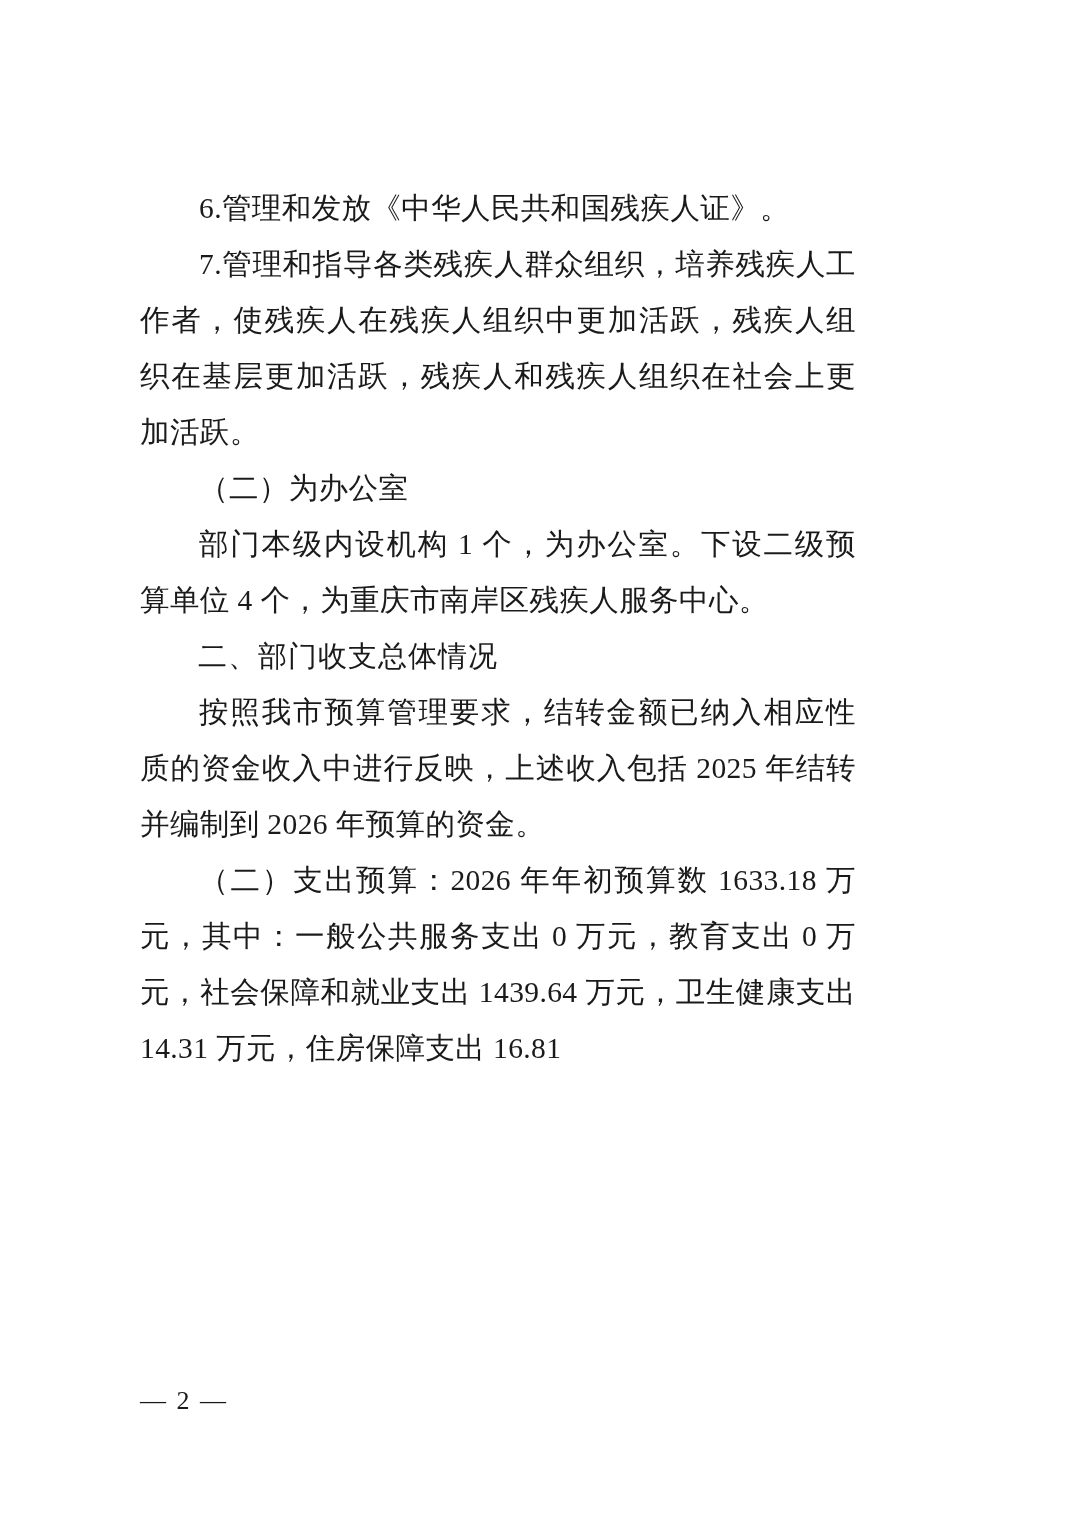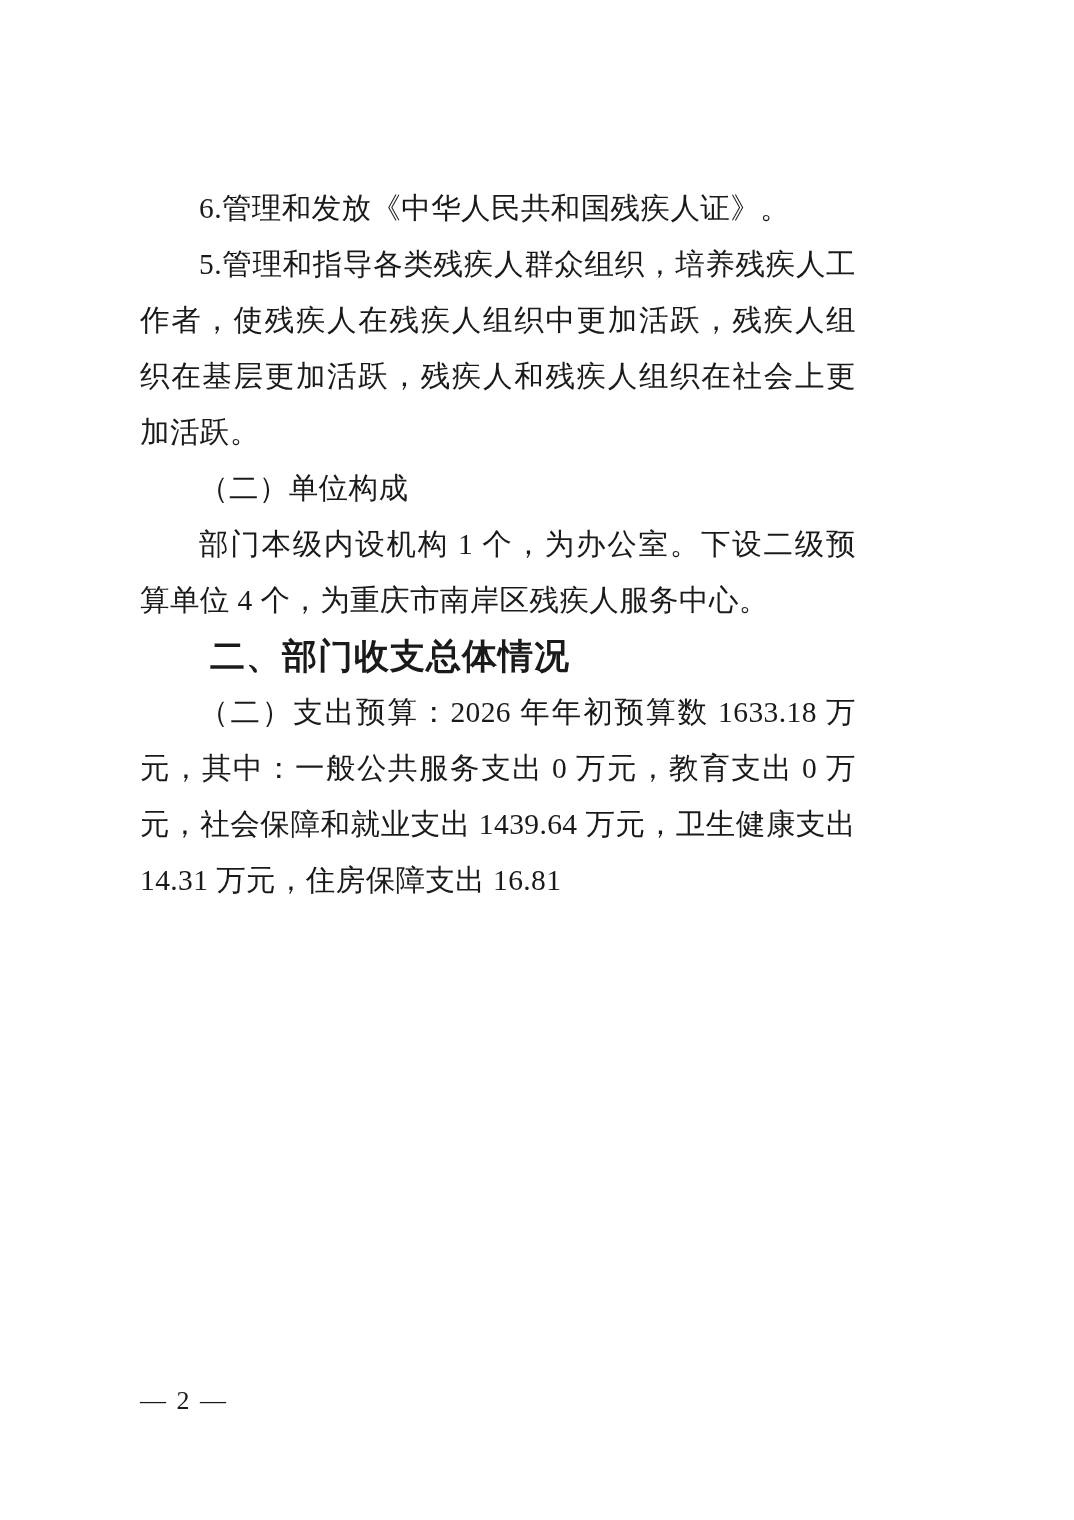--- a/index.html
+++ b/index.html
@@ -30,41 +30,42 @@
     text-align: justify;
     text-justify: inter-ideograph;
   }
   .para {
     margin: 0;
     text-indent: 2em;
   }
   .heading {
     margin: 0;
     text-indent: 2em;
-    font-weight: bold;
+    font-weight: normal;
     font-family: "DejaVu Sans", "Liberation Sans", sans-serif;
-    font-size: 35px;
+    font-size: 29px;
     letter-spacing: 1px;
   }
   .footer {
     position: absolute;
     left: 140px;
     bottom: 104px;
     font-size: 26px;
     letter-spacing: 2px;
     color: #1a1a1a;
     font-family: "Liberation Serif", "DejaVu Serif", serif;
   }
 </style>
 </head>
 <body>
 
 <div class="page">
   <div class="doc-body">
     <p class="para">6.管理和发放《中华人民共和国残疾人证》。</p>
-    <p class="para">5.管理和指导各类残疾人群众组织，培养残疾人工作者，使残疾人在残疾人组织中更加活跃，残疾人组织在基层更加活跃，残疾人和残疾人组织在社会上更加活跃。</p>
-    <p class="para">（二）单位构成</p>
+    <p class="para">7.管理和指导各类残疾人群众组织，培养残疾人工作者，使残疾人在残疾人组织中更加活跃，残疾人组织在基层更加活跃，残疾人和残疾人组织在社会上更加活跃。</p>
+    <p class="para">（二）为办公室</p>
     <p class="para">部门本级内设机构 1 个，为办公室。下设二级预算单位 4 个，为重庆市南岸区残疾人服务中心。</p>
     <p class="heading">二、部门收支总体情况</p>
+    <p class="para">按照我市预算管理要求，结转金额已纳入相应性质的资金收入中进行反映，上述收入包括 2025 年结转并编制到 2026 年预算的资金。</p>
     <p class="para">（二）支出预算：2026 年年初预算数 1633.18 万元，其中：一般公共服务支出 0 万元，教育支出 0 万元，社会保障和就业支出 1439.64 万元，卫生健康支出 14.31 万元，住房保障支出 16.81</p>
   </div>
   <div class="footer">— 2 —</div>
 </div>
 
 </body></html>

